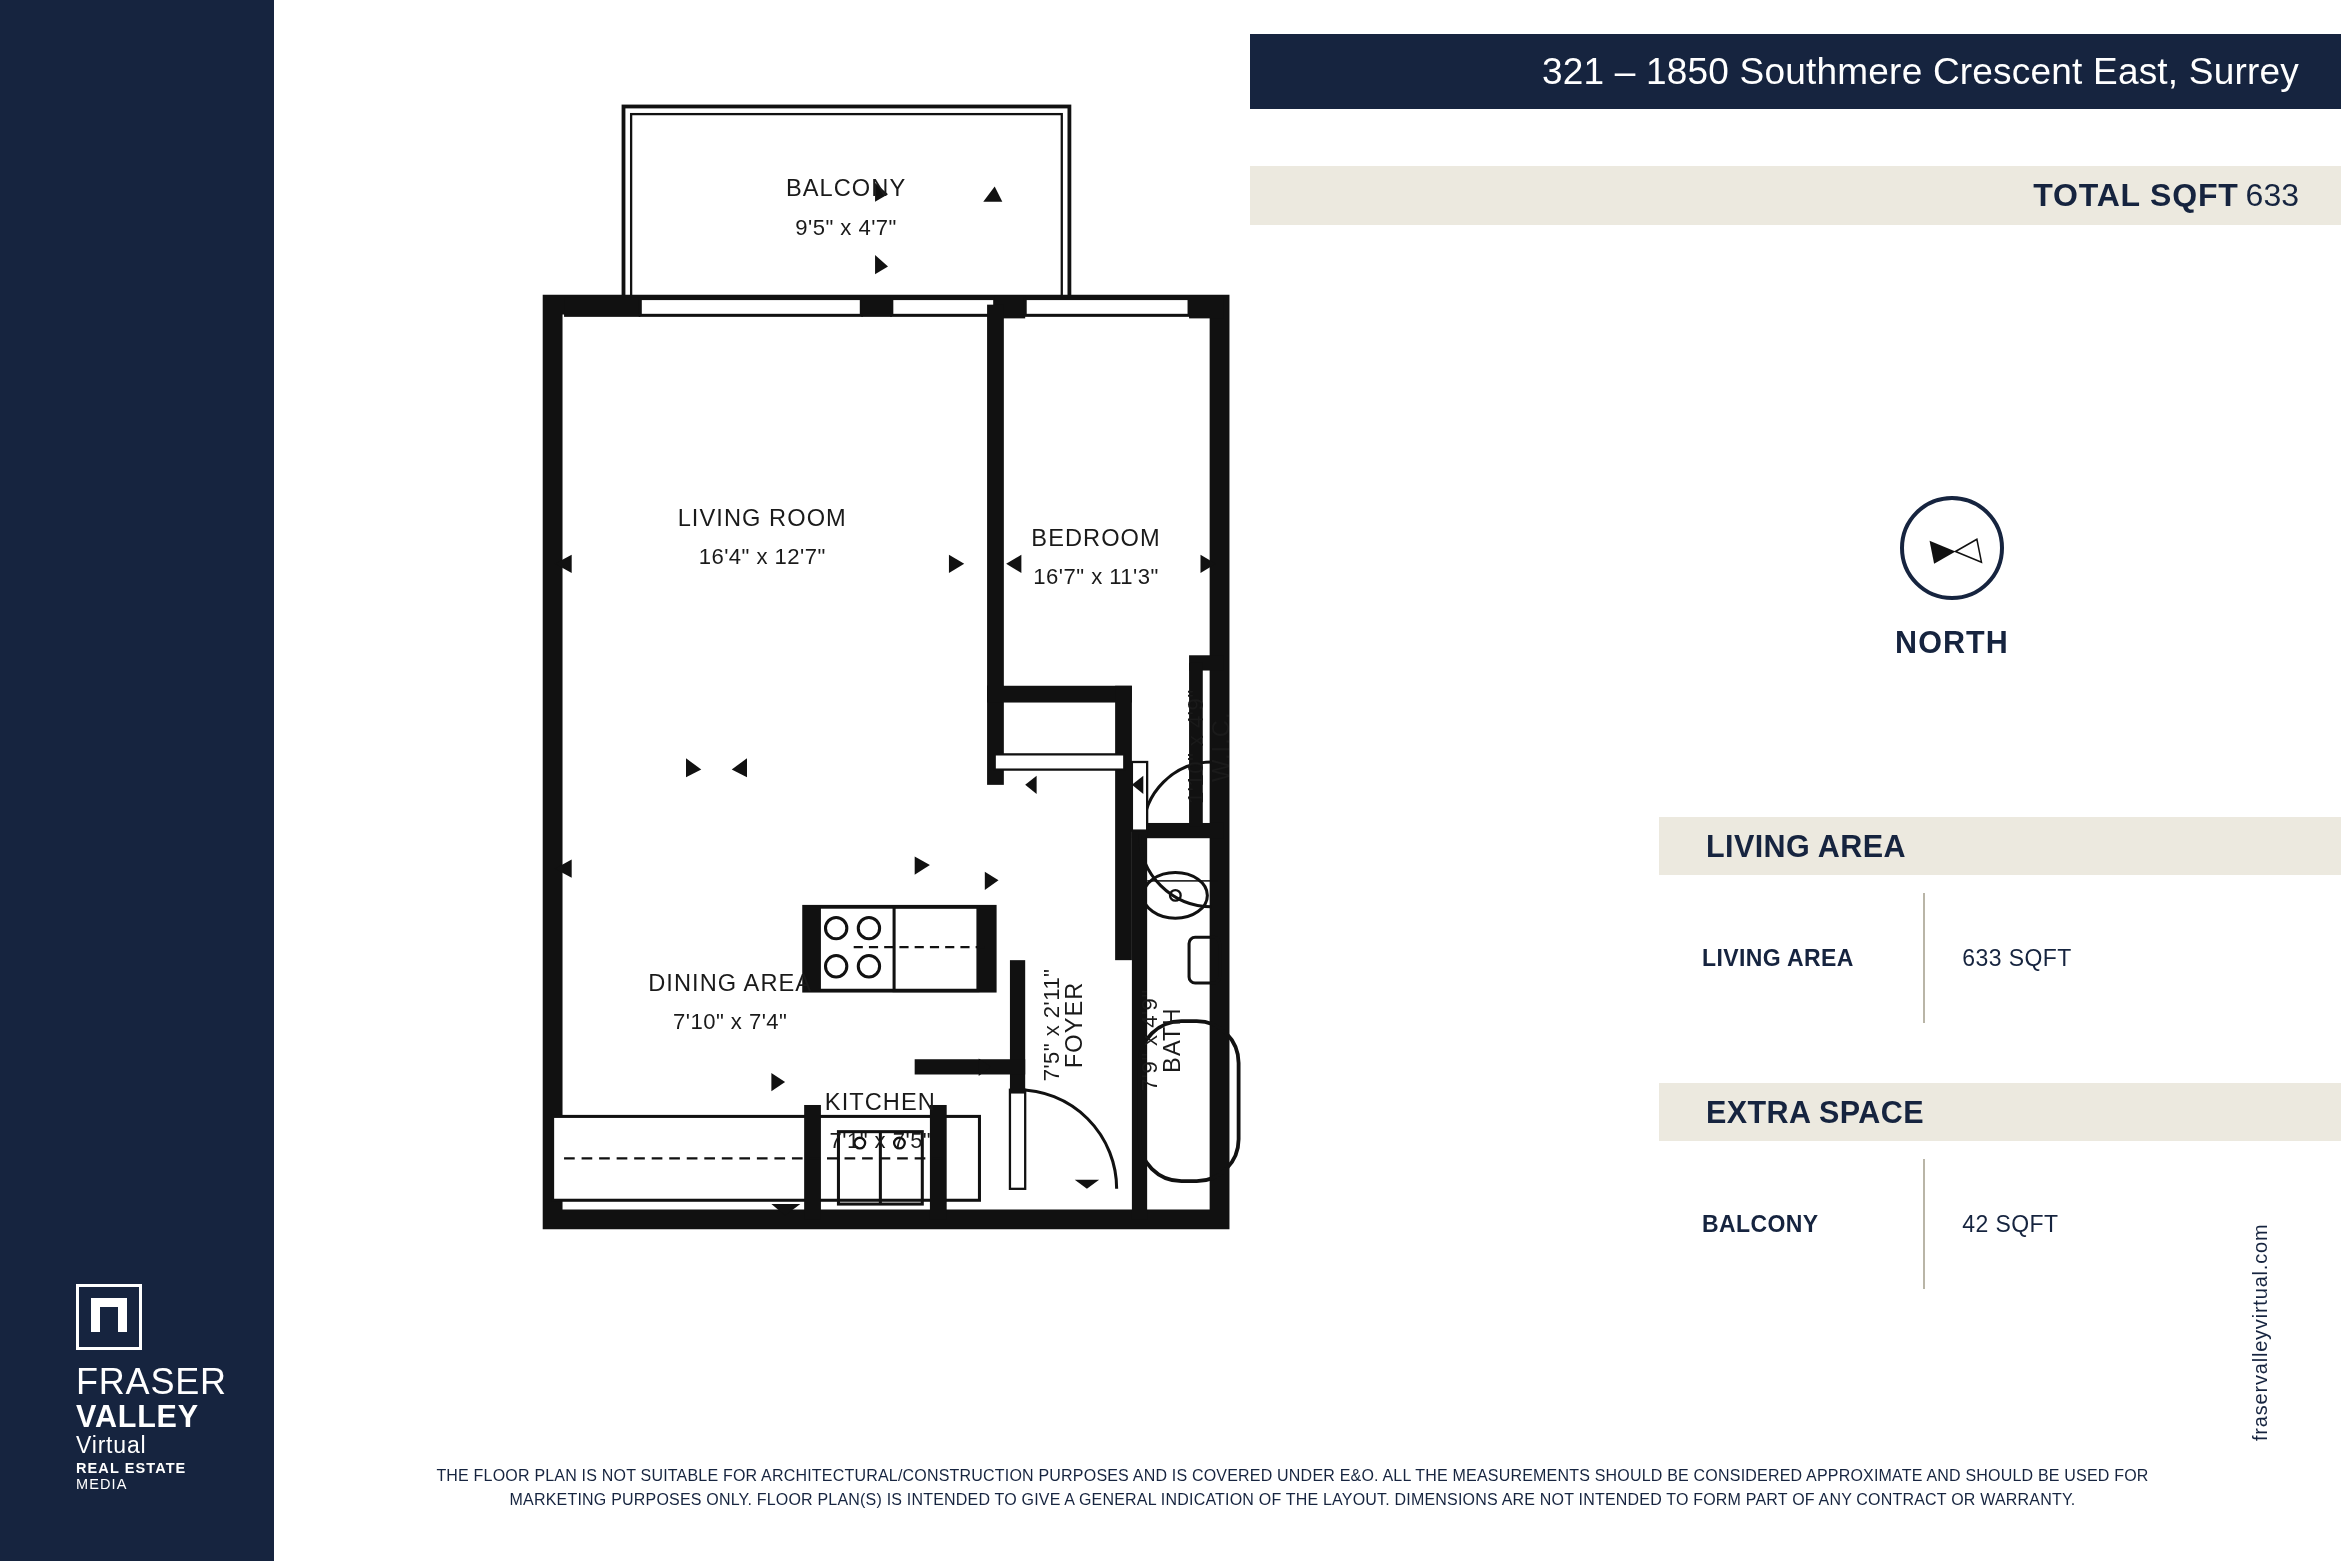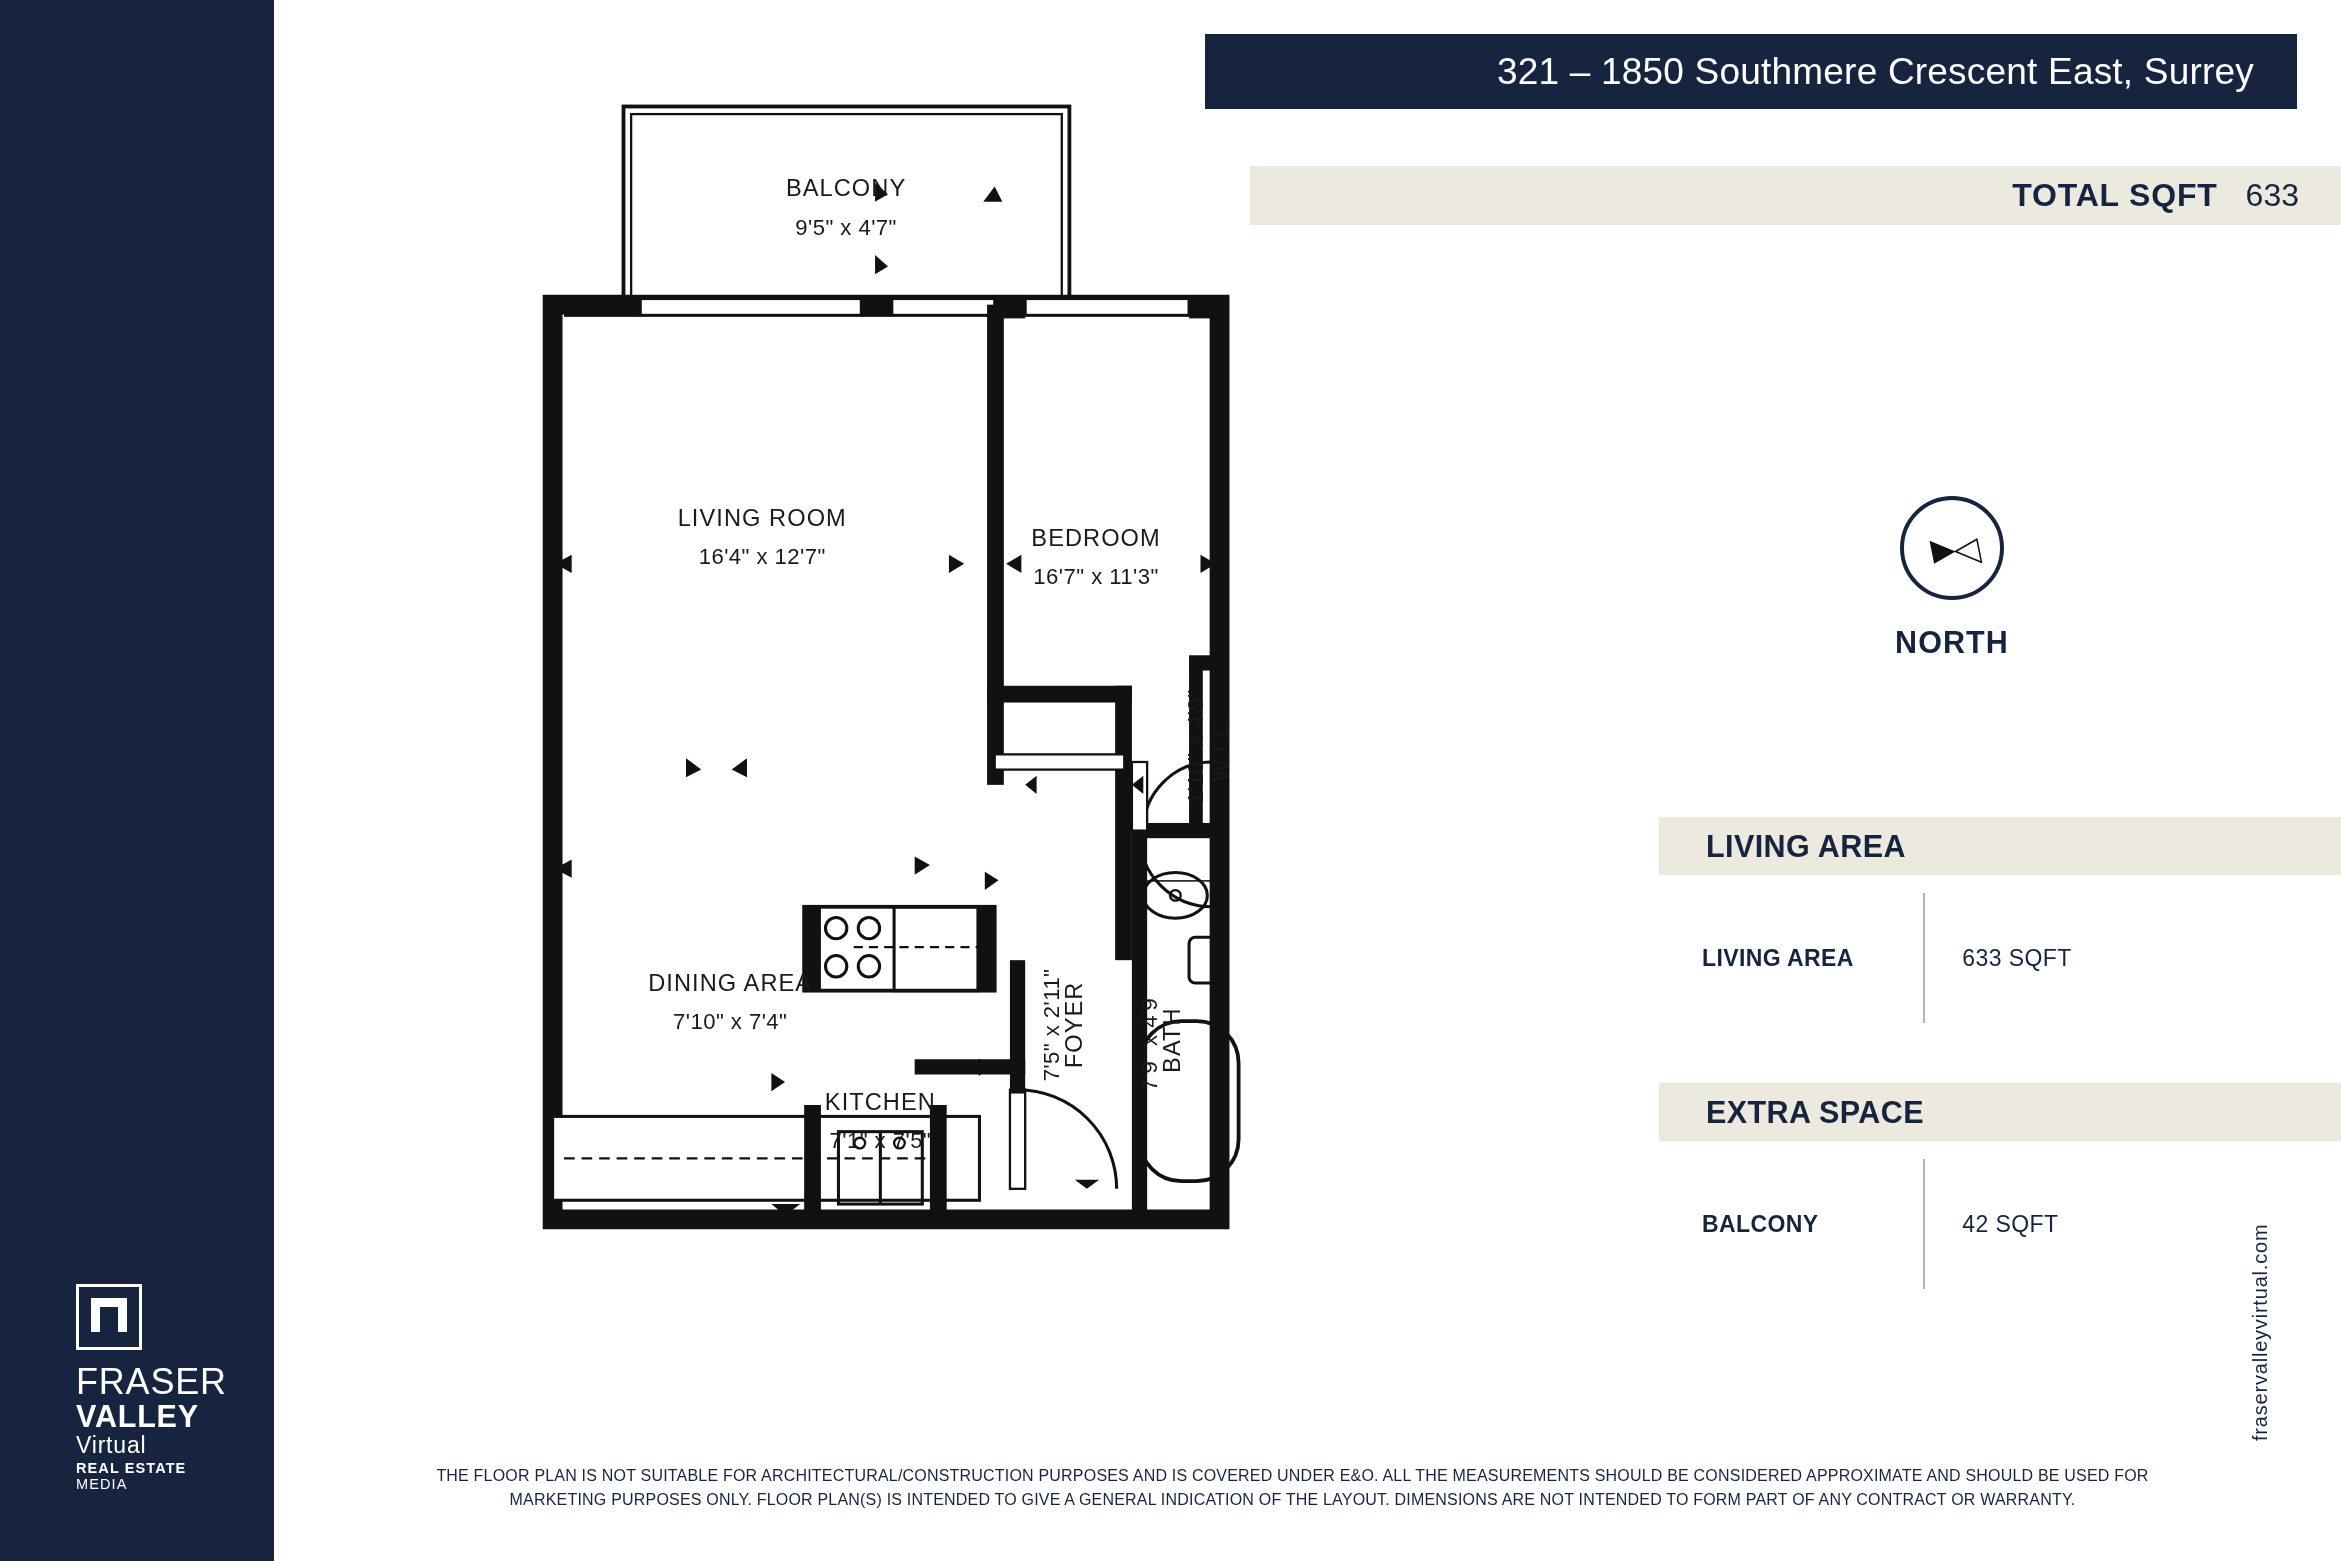--- a/index.html
+++ b/index.html
@@ -32,34 +32,34 @@
   }
   .logo-line1{font-size:36px;font-weight:normal;letter-spacing:0.8px;margin-top:12.2px;line-height:1.05;}
   .logo-line2{font-size:30.5px;font-weight:bold;letter-spacing:0.8px;line-height:1.05;}
   .logo-line3{font-size:23px;letter-spacing:0.8px;line-height:1.2;}
   .logo-sub{font-size:14.5px;letter-spacing:1.1px;}
   .logo-sub b{font-weight:bold;}
   .logo-row{display:flex;align-items:center;gap:7.6px;}
 
   
   .title-bar{
-    position:absolute;left:1205px;top:34px;width:1092px;height:75px;
+    position:absolute;left:1250px;top:34px;width:1092px;height:75px;
     background:#16243f;color:#ffffff;
     display:flex;align-items:center;justify-content:flex-end;
     padding-right:43px;box-sizing:border-box;
   }
   .title-bar .txt{font-size:37px;letter-spacing:0.2px;}
   .total-bar{
     position:absolute;left:1250px;top:166px;width:1092px;height:59px;
     background:#ece9df;color:#16243f;
     display:flex;align-items:center;justify-content:flex-end;
     padding-right:43px;box-sizing:border-box;
   }
   .total-bar .lbl{font-size:32px;font-weight:bold;letter-spacing:0.8px;}
-  .total-bar .val{font-size:32px;margin-left:28px;}
+  .total-bar .val{font-size:32px;margin-left:7px;}
 
   
   .compass{
     position:absolute;left:1900px;top:496px;width:104px;height:104px;
     border-radius:50%;border:4.6px solid #16243f;box-sizing:border-box;
   }
   .compass svg{position:absolute;left:-4.6px;top:-4.6px;}
   .north-label{
     position:absolute;left:1868px;top:625px;width:168px;text-align:center;
     font-size:30.5px;font-weight:bold;color:#16243f;letter-spacing:1.1px;

